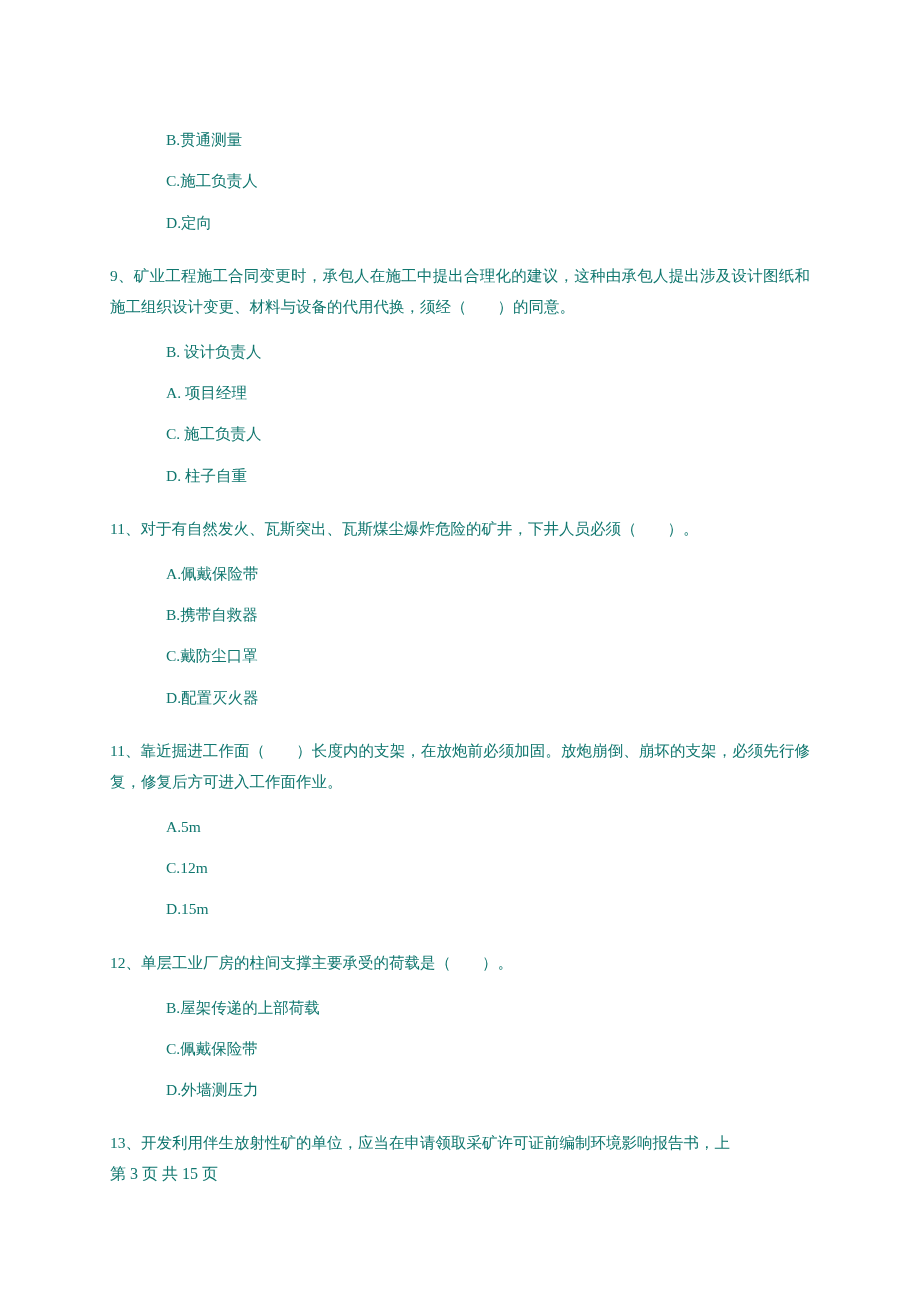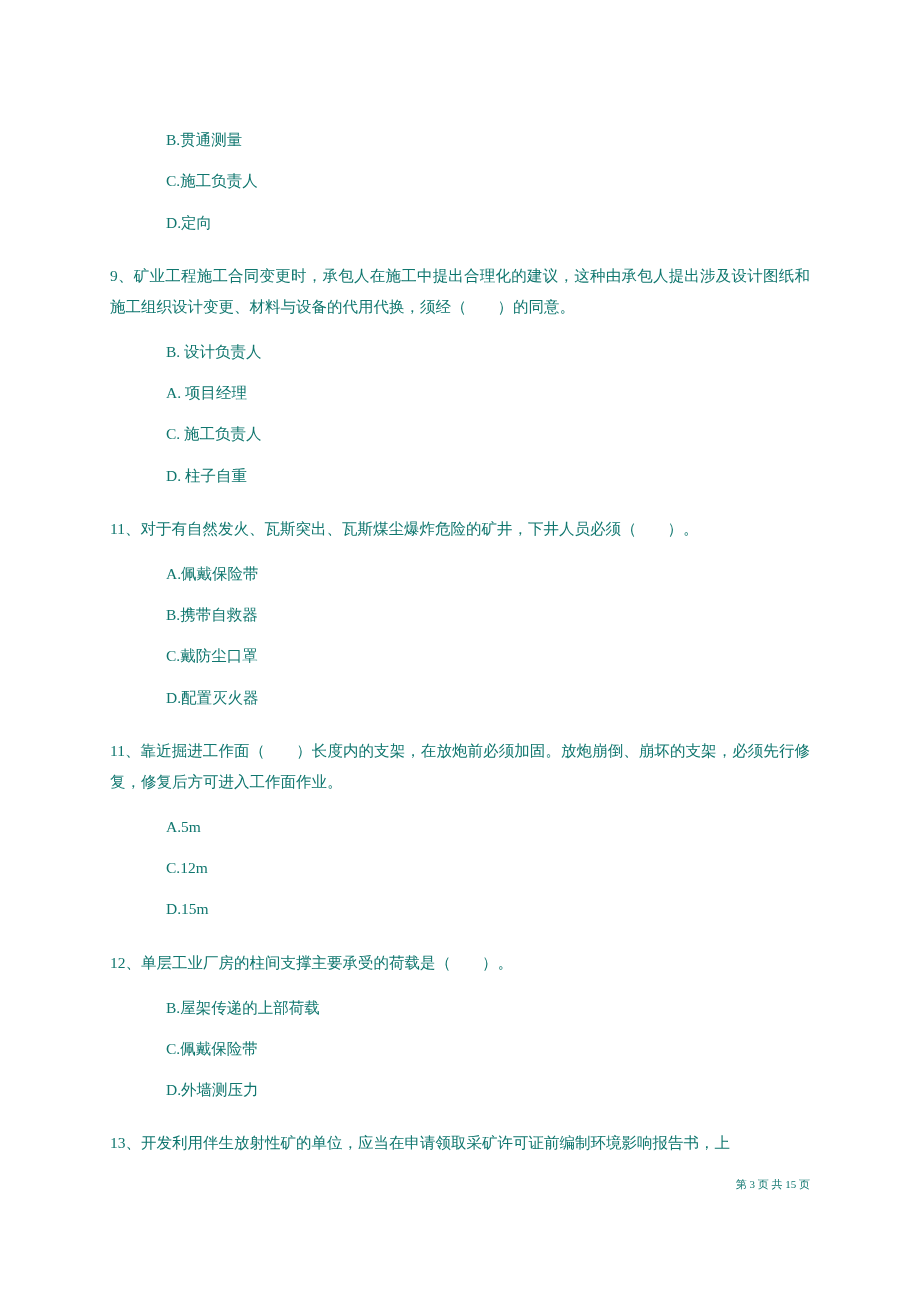--- a/index.html
+++ b/index.html
@@ -19,23 +19,23 @@
   }
   .option {
     margin: 18px 0 18px 56px;
   }
   .question {
     margin: 26px 0 18px 0;
     line-height: 2.0;
     text-align: justify;
   }
   .footer {
-    text-align: right;
-    font-size: 11px;
-    margin-top: 18px;
+    text-align: left;
+    font-size: 16px;
+    margin-top: 4px;
   }
 </style>
 </head>
 <body>
 
 <div class="page">
 
   <div class="option">B.贯通测量</div>
   <div class="option">C.施工负责人</div>
   <div class="option">D.定向</div>

